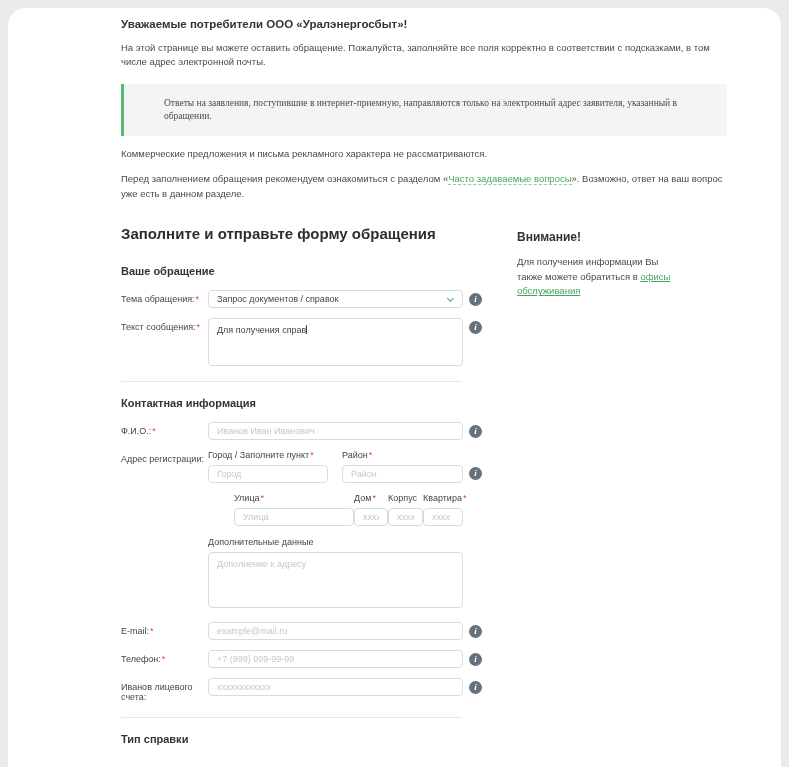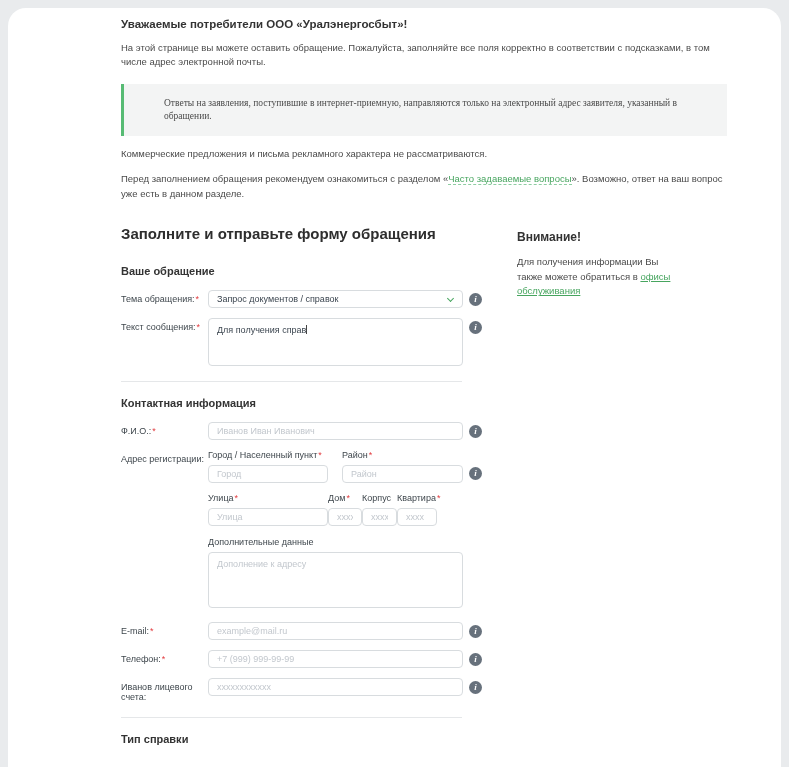--- a/index.html
+++ b/index.html
@@ -83,21 +83,21 @@
   }
 
   .divider { width:341px; height:1px; background:#e5e7e9; margin:15px 0 15px 0; }
 
   .sublabel { font-size:9px; color:#3f474d; margin-bottom:5px; }
   .addr-grid2 { display:flex; justify-content:space-between; }
   .addr-col { width:120px; }
   .addr-col-sm { flex:none; }
   .w120 { width:120px; } .w121 { width:121px; }
   .w34 { width:34px; } .w35 { width:35px; } .w40 { width:40px; }
-  .addr-row2 { display:flex; justify-content:flex-start; margin-top:10px; }
+  .addr-row2 { display:flex; justify-content:flex-end; margin-top:10px; }
   .addl-wrap { margin-top:11px; }
 
   .attention {
     position:absolute; left:509px; top:214px; width:156px;
   }
   .attention .att-title { font-size:12px; font-weight:bold; color:#333;margin-top:8px; }
   .attention .att-text { font-size:9.5px; color:#4a4a4a; line-height:1.55; margin-top:11px; }
 </style>
 </head>
 <body>
@@ -152,21 +152,21 @@
           <input class="inp" type="text" placeholder="Иванов Иван Иванович" style="">
         </div>
         <div class="info-icon">i</div>
       </div>
 
       <div class="frow">
         <div class="flabel">Адрес регистрации:</div>
         <div class="ffield">
           <div class="addr-grid2">
             <div class="addr-col">
-              <div class="sublabel"><span>Город / Населенный пункт</span><span class="req">*</span></div>
+              <div class="sublabel"><span>Город / Заполните пункт</span><span class="req">*</span></div>
               <input class="inp w120" type="text" placeholder="Город" style="">
             </div>
             <div class="addr-col w121">
               <div class="sublabel"><span>Район</span><span class="req">*</span></div>
               <input class="inp w121" type="text" placeholder="Район" style="">
             </div>
           </div>
 
           <div class="addr-row2">
             <div class="addr-col">

